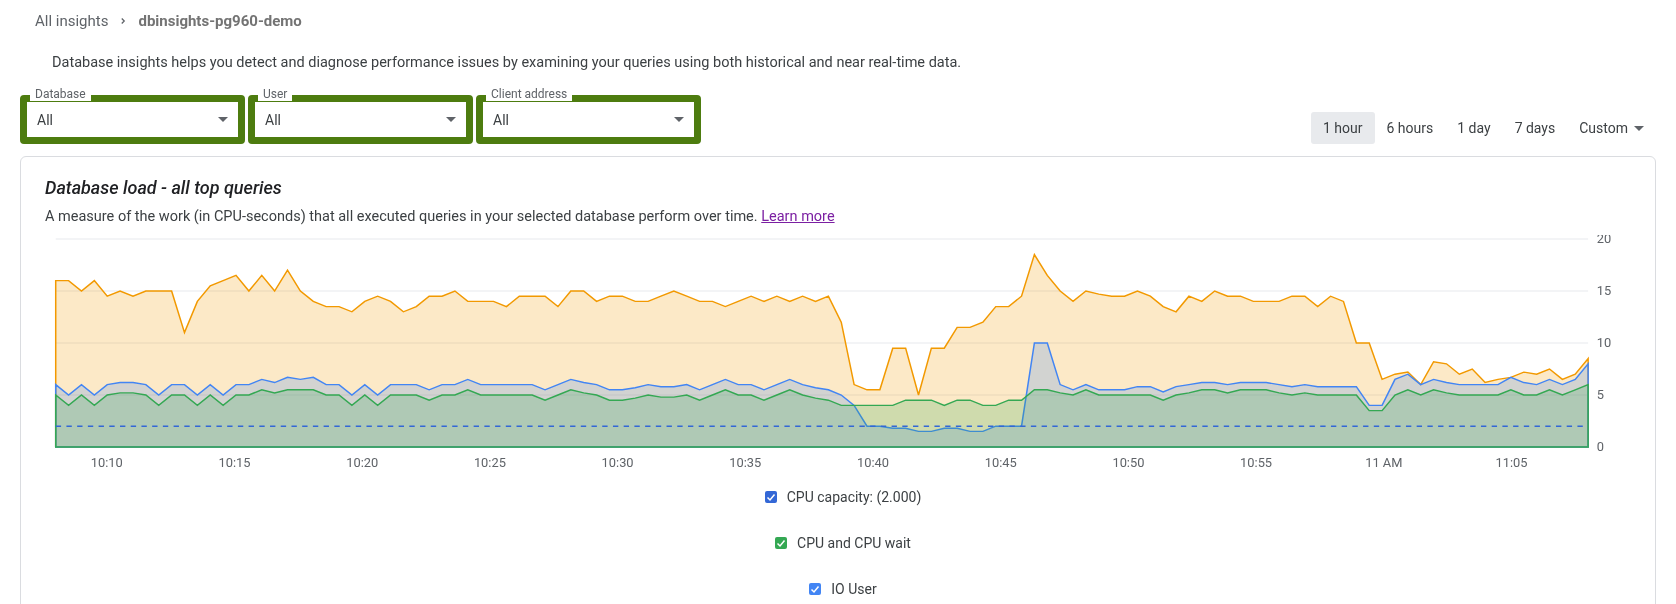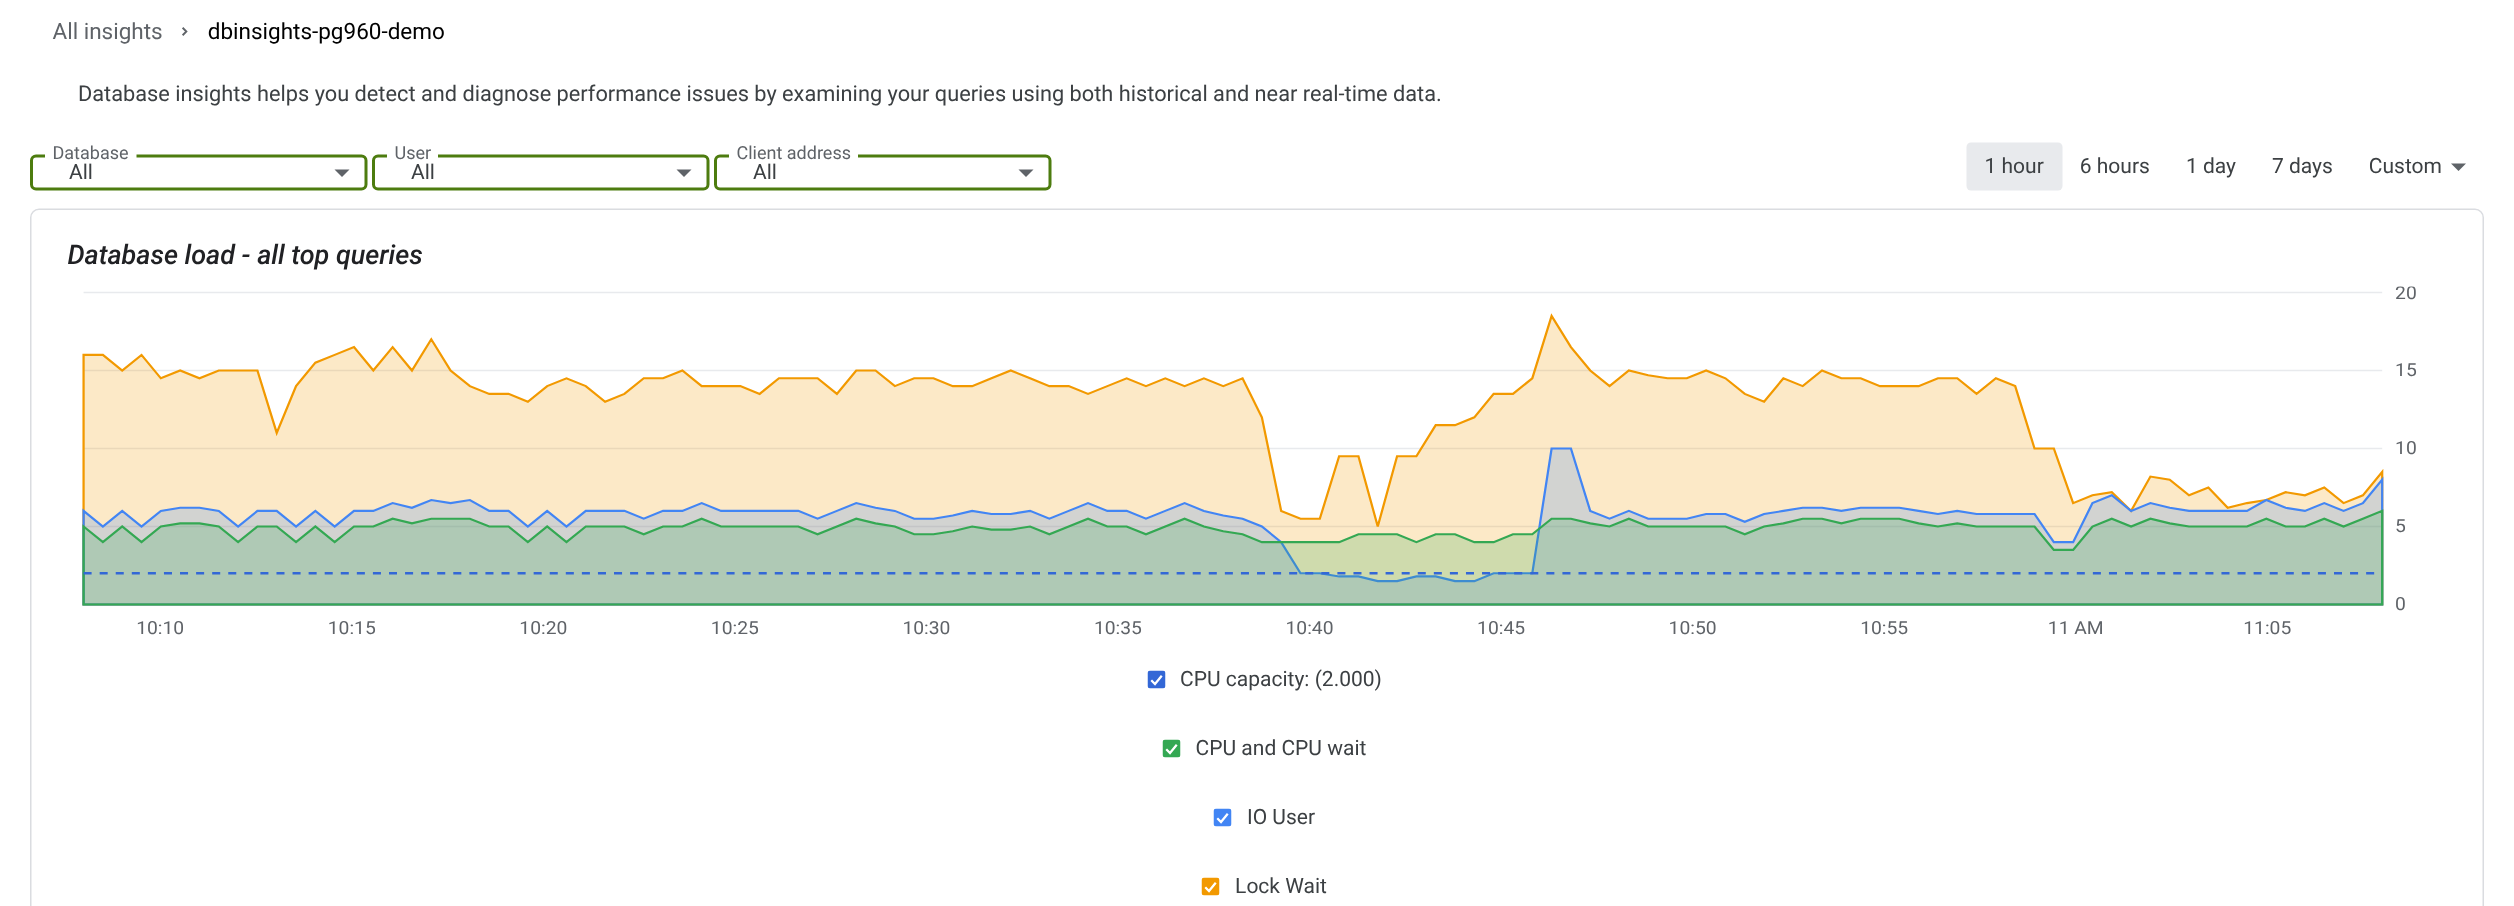--- a/index.html
+++ b/index.html
@@ -15,21 +15,21 @@
   .breadcrumb {
     display: flex;
     align-items: center;
     gap: 10px;
     font-size: 15px;
     margin-bottom: 24px;
     padding-left: 15px;
   }
   .breadcrumb .root { color: #5f6368; cursor: pointer; }
   .breadcrumb .chev { color: #5f6368; }
-  .breadcrumb .leaf { color: #000000; font-weight: 400; }
+  .breadcrumb .leaf { color: #737373; font-weight: 700; }
   .subtitle {
     color: #3c4043;
     font-size: 14.5px;
     margin-bottom: 24px;
     margin-left: 32px;
   }
   .controls-row {
     display: flex;
     align-items: flex-end;
     gap: 3px;
@@ -38,27 +38,27 @@
   .select-group { position: relative; }
   .select-group .flabel {
     position: absolute;
     top: -8px; left: 10px;
     background: #fff;
     padding: 0 5px;
     font-size: 12px;
     color: #5f6368;
   }
   .select-box {
-    border: 2px solid #4d7c0f;
+    border: 7px solid #4d7c0f;
     border-radius: 4px;
-    height: 24px;
+    height: 49px;
     display: flex;
     align-items: center;
     justify-content: space-between;
-    padding: 0 10px 0 24px;
+    padding: 0 10px 0 10px;
     min-width: 225px;
     cursor: pointer;
     color: #3c4043;
     font-size: 14px;
   }
   .dropdown-caret {
     width: 0; height: 0;
     border-left: 5px solid transparent;
     border-right: 5px solid transparent;
     border-top: 5px solid #5f6368;
@@ -148,20 +148,23 @@
       <div class="range-item active">1 hour</div>
       <div class="range-item">6 hours</div>
       <div class="range-item">1 day</div>
       <div class="range-item">7 days</div>
       <div class="range-item custom">Custom<span class="dropdown-caret"></span></div>
     </div>
 </div>
 
 <div class="card">
   <h2>Database load - all top queries</h2>
+  <div class="desc">
+    <span>A measure of the work (in CPU-seconds) that all executed queries in your selected database perform over time. </span><a>Learn more</a>
+  </div>
 
   <div class="chart-wrap">
     <svg class="chart" id="chart-svg" viewBox="0 0 1480 240" preserveAspectRatio="none">
         <line x1="10" y1="212" x2="1440" y2="212" stroke="#e8eaed" stroke-width="1"></line>
         <text x="1448" y="216" font-size="12" fill="#5f6368">0</text>
         <line x1="10" y1="160" x2="1440" y2="160" stroke="#e8eaed" stroke-width="1"></line>
         <text x="1448" y="164" font-size="12" fill="#5f6368">5</text>
         <line x1="10" y1="108" x2="1440" y2="108" stroke="#e8eaed" stroke-width="1"></line>
         <text x="1448" y="112" font-size="12" fill="#5f6368">10</text>
         <line x1="10" y1="56" x2="1440" y2="56" stroke="#e8eaed" stroke-width="1"></line>

